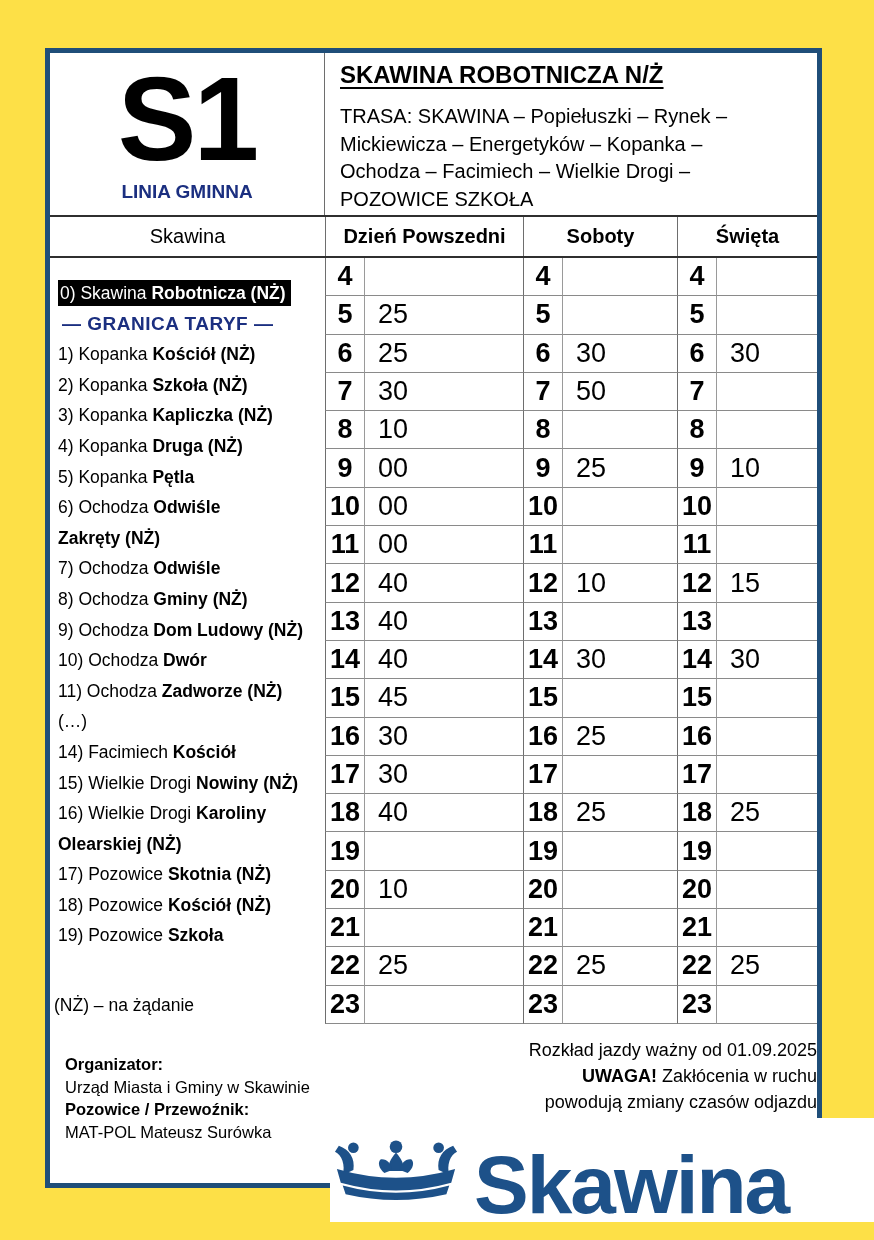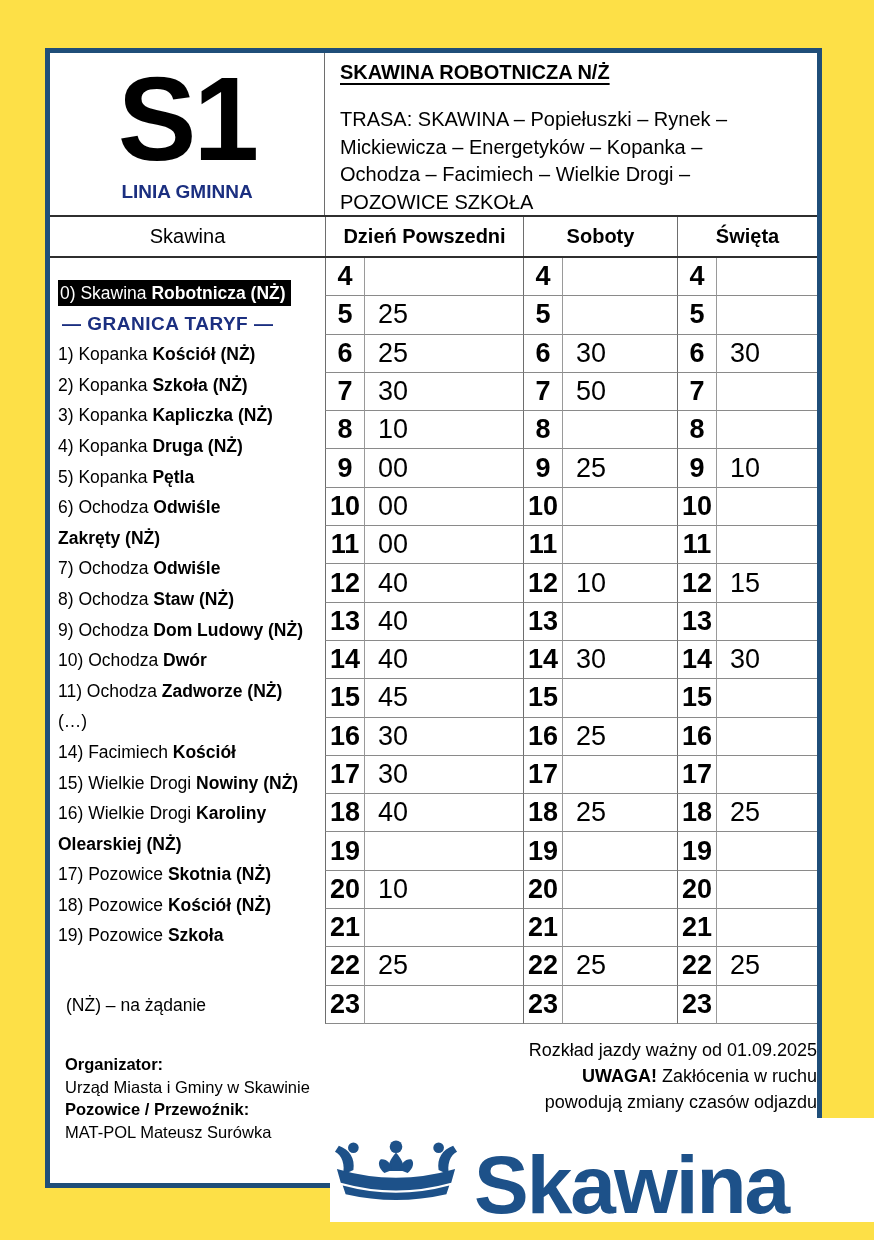--- a/index.html
+++ b/index.html
@@ -12,38 +12,38 @@
     border:5px solid #1F4E79; background:#fff;
   }
 
   
   .top-header { position:absolute; left:0; top:0; width:767px; height:162px; display:flex; }
   .line-cell { width:275px; height:162px; border-right:1px solid #6e6e6e; box-sizing:border-box;
                display:flex; flex-direction:column; align-items:center; justify-content:flex-start; }
   .line-number { font-size:118px; font-weight:bold; line-height:1.02; letter-spacing:-3px; margin-top:6px; }
   .line-type { font-size:19px; font-weight:bold; color:#1B2F80; margin-top:2px; }
   .title-cell { flex:1; padding:8px 10px 0 15px; box-sizing:border-box; }
-  .route-title { font-size:20px; font-weight:bold; text-decoration:underline; text-underline-offset:4px; }
-  .route-desc { margin-top:22px; font-size:20px; line-height:27.5px; width:440px; }
+  .route-title { font-size:24px; font-weight:bold; text-decoration:underline; text-underline-offset:4px; }
+  .route-desc { margin-top:14px; font-size:20px; line-height:27.5px; width:440px; }
 
   
   .col-header { position:absolute; left:0; top:162px; width:767px; height:43px; display:grid;
                 grid-template-columns:275px 198px 154px 140px;
                 border-top:2px solid #2f2f2f; border-bottom:2px solid #2f2f2f; box-sizing:border-box; }
   .col-header > div { display:flex; align-items:center; justify-content:center; font-size:20px; }
   .col-header .day { font-weight:bold; border-left:1px solid #6e6e6e; box-sizing:border-box;text-align:center; }
 
   
   .body { position:absolute; left:0; top:205px; width:767px; height:766px; display:flex; }
   .stops-col { position:relative; width:275px; height:766px; box-sizing:border-box; padding:20px 4px 0 8px; }
   .stop-line { font-size:17.5px; line-height:30.6px; white-space:nowrap; }
   .stop-line b { font-weight:bold; }
   .stop-line .hl { background:#000; color:#fff; padding:3px 5px 3px 2px; }
   .stop-line.divider { color:#1B2F80; font-weight:bold; font-size:19px; letter-spacing:0.5px; padding-left:4px; }
-  .stops-note { position:absolute; left:16px; bottom:8px; font-size:17.5px; }
+  .stops-note { position:absolute; left:4px; bottom:8px; font-size:17.5px; }
 
   #timetable { display:grid; width:492px;
                grid-template-columns:40px 158px 40px 114px 40px 100px;
                grid-auto-rows:38.3px; }
   #timetable .cell { box-sizing:border-box; border-bottom:1px solid #8a8a8a; display:flex; align-items:center; }
   #timetable .h { justify-content:center; font-weight:bold; font-size:27px;
                   border-left:1px solid #6e6e6e; border-right:1px solid #9a9a9a; }
   #timetable .m { justify-content:flex-start; padding-left:13px; font-size:27px; }
 
   
@@ -87,21 +87,21 @@
         <div class="stop-line"><span class="hl">0) Skawina <b>Robotnicza (NŻ)</b></span></div>
           <div class="stop-line divider">— GRANICA TARYF —</div>
           <div class="stop-line">1) Kopanka <b>Kościół (NŻ)</b></div>
           <div class="stop-line">2) Kopanka <b>Szkoła (NŻ)</b></div>
           <div class="stop-line">3) Kopanka <b>Kapliczka (NŻ)</b></div>
           <div class="stop-line">4) Kopanka <b>Druga (NŻ)</b></div>
           <div class="stop-line">5) Kopanka <b>Pętla</b></div>
           <div class="stop-line">6) Ochodza <b>Odwiśle</b></div>
           <div class="stop-line"><b>Zakręty (NŻ)</b></div>
           <div class="stop-line">7) Ochodza <b>Odwiśle</b></div>
-          <div class="stop-line">8) Ochodza <b>Staw (NŻ)</b></div>
+          <div class="stop-line">8) Ochodza <b>Gminy (NŻ)</b></div>
           <div class="stop-line">9) Ochodza <b>Dom Ludowy (NŻ)</b></div>
           <div class="stop-line">10) Ochodza <b>Dwór</b></div>
           <div class="stop-line">11) Ochodza <b>Zadworze (NŻ)</b></div>
           <div class="stop-line">(…)</div>
           <div class="stop-line">14) Facimiech <b>Kościół</b></div>
           <div class="stop-line">15) Wielkie Drogi <b>Nowiny (NŻ)</b></div>
           <div class="stop-line">16) Wielkie Drogi <b>Karoliny</b></div>
           <div class="stop-line"><b>Olearskiej (NŻ)</b></div>
           <div class="stop-line">17) Pozowice <b>Skotnia (NŻ)</b></div>
           <div class="stop-line">18) Pozowice <b>Kościół (NŻ)</b></div>

